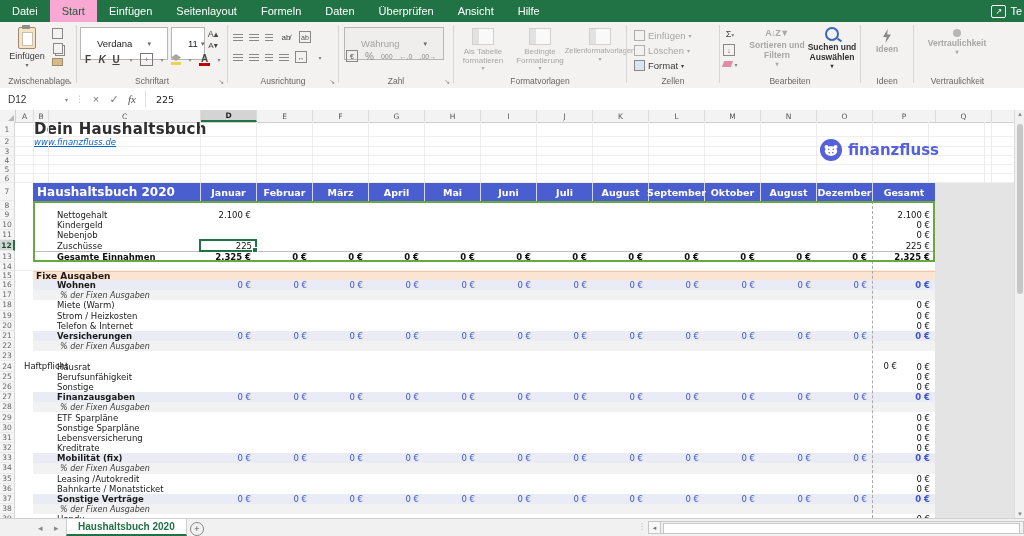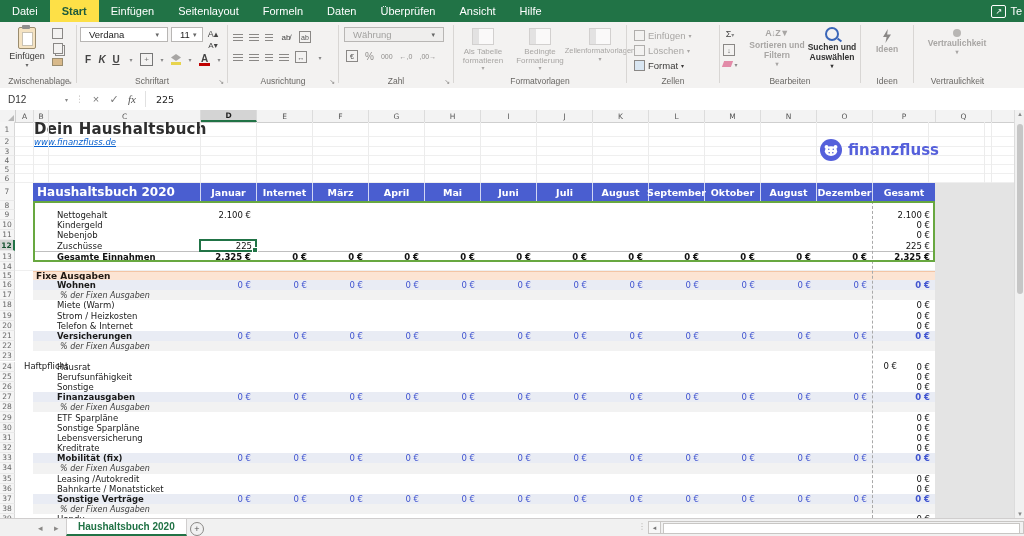--- a/index.html
+++ b/index.html
@@ -2,33 +2,33 @@
 <html style="--excel-green: #217346; --header-blue: #4a5ed0; --value-blue: #4054d0; --income-bg: #cbe6b5; --income-border: #68a840; --expense-bg: #fce4d3; --sub-bg: #e9ecf4; --pct-bg: #f2f2f2; --link-blue: #0c63cf; --brand: #5560db;"><head>
 <meta charset="utf-8">
 <style>
   html,body{margin:0;padding:0;}
   body{width:1024px;height:536px;overflow:hidden;position:relative;background:#fff;
        font-family:"Liberation Sans",sans-serif;-webkit-font-smoothing:antialiased;}
   
   .titlebar{position:absolute;left:0;top:0;width:1024px;height:22px;background:var(--excel-green);
             display:flex;align-items:stretch;color:#fff;font-size:11px;}
   .tab{padding:0 12px;display:flex;align-items:center;cursor:default;white-space:nowrap;}
-  .tab.active{background:#fde047;color:#1e5b3d;font-weight:bold;}
+  .tab.active{background:#f9a8d4;color:#1e5b3d;font-weight:normal;}
   .share{margin-left:auto;display:flex;align-items:center;gap:4px;padding-right:2px;}
   .share-ic{width:13px;height:11px;border:1px solid #fff;border-radius:2px;position:relative;font-size:8px;
             display:flex;align-items:center;justify-content:center;}
   
   .ribbon{position:absolute;left:0;top:22px;width:1024px;height:66px;background:#f3f2f1;
           border-bottom:1px solid #d8d6d4;font-size:9px;color:#3b3a39;}
   .grp{position:absolute;top:0;height:66px;}
   .glabel{position:absolute;bottom:2px;left:0;right:0;text-align:center;font-size:8.5px;color:#696764;white-space:nowrap;}
   .gdiv{position:absolute;top:3px;height:58px;width:1px;background:#d8d6d4;}
   .launcher{position:absolute;bottom:2px;right:2px;font-size:7px;color:#8a8886;}
-  .combo{background:#fff;border:1px solid #b8b6b4;height:15px;display:flex;align-items:center;
-         padding:0 8px;font-size:9.5px;color:#222;justify-content:space-between;box-sizing:border-box;}
+  .combo{background:#fff;border:1px solid #b8b6b4;height:33px;display:flex;align-items:center;
+         padding:0 16px;font-size:9.5px;color:#222;justify-content:space-between;box-sizing:border-box;}
   .combo .arr{color:#666;font-size:7px;margin-left:3px;}
   .combo.dis{background:#efeeed;color:#a3a2a0;}
   .mini{display:inline-flex;align-items:center;justify-content:center;height:14px;min-width:14px;color:#444;font-size:9px;}
   .bars{display:inline-block;width:10px;height:7px;background:repeating-linear-gradient(180deg,#8a8886 0 1px,transparent 1px 3px);}
   .bars.sm{width:8px;}
   .clipboard{width:16px;height:20px;background:#f5e3c2;border:1px solid #9a8c6e;border-radius:2px;position:relative;margin:0 auto;}
   .clipboard:before{content:"";position:absolute;left:3px;top:-3px;width:8px;height:4px;background:#8f8f8f;border-radius:1px;}
   .clipboard:after{content:"";position:absolute;left:3px;top:4px;width:9px;height:12px;background:#fff;border:1px solid #c9c2b2;}
   .ic-sq{width:9px;height:9px;border:1px solid #8a8886;display:inline-block;}
   .ic-copy{width:8px;height:9px;border:1px solid #8a8886;box-shadow:2px 2px 0 -1px #f3f2f1,2px 2px 0 0 #8a8886;display:inline-block;}
@@ -381,21 +381,21 @@
     <div class="row r-blank" style="height: 9px;">
       <div class="gut">6</div>
       <div class="freearea rowline" style="display: flex;"></div>
     </div>
     <div class="row r-head" style="height: 18px;">
       <div class="gut">7</div>
       <div class="spacerA"></div>
       <div class="band">
         <div class="lab">Haushaltsbuch 2020</div>
         <div class="c">Januar</div>
-        <div class="c">Internet</div>
+        <div class="c">Februar</div>
         <div class="c">März</div>
         <div class="c">April</div>
         <div class="c">Mai</div>
         <div class="c">Juni</div>
         <div class="c">Juli</div>
         <div class="c">August</div>
         <div class="c">September</div>
         <div class="c">Oktober</div>
         <div class="c">August</div>
         <div class="c">Dezember</div>

